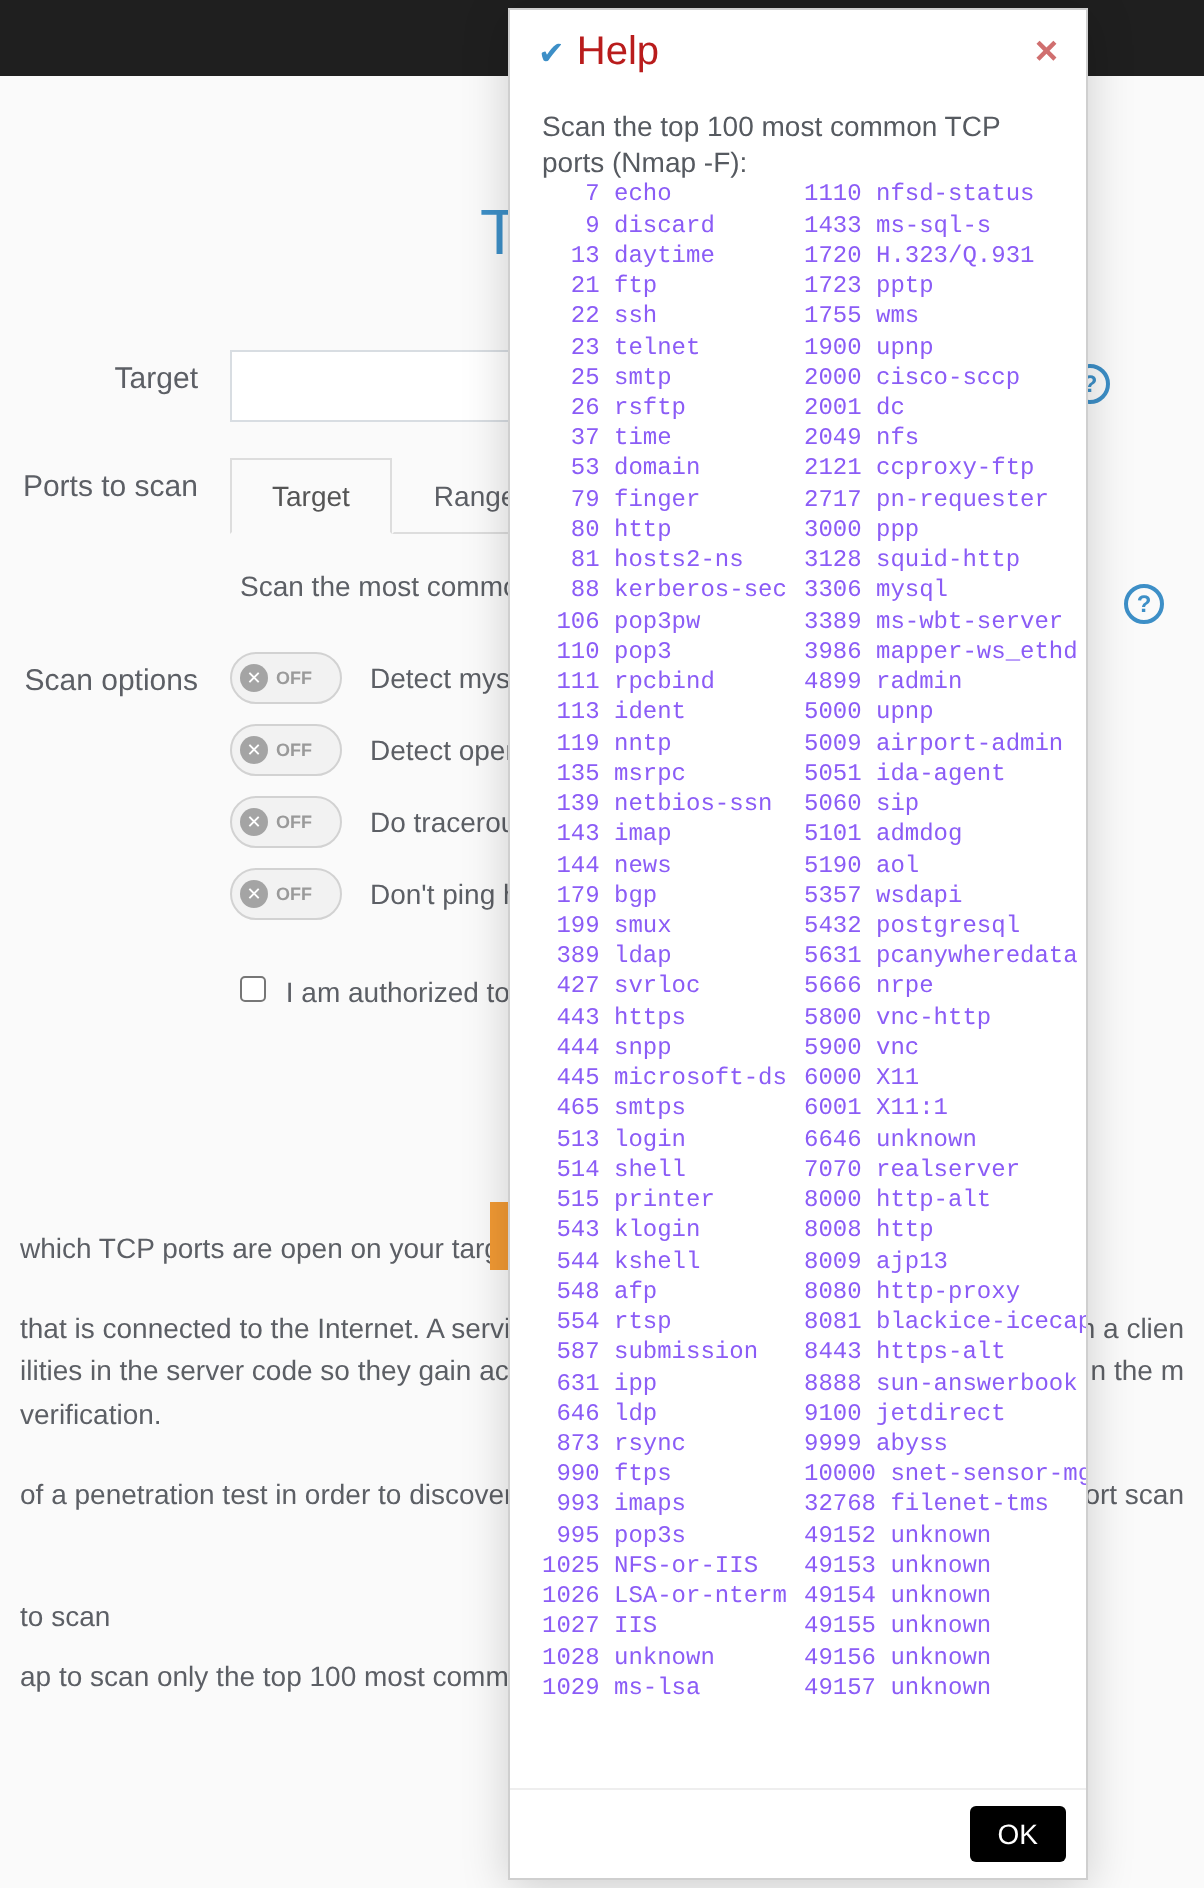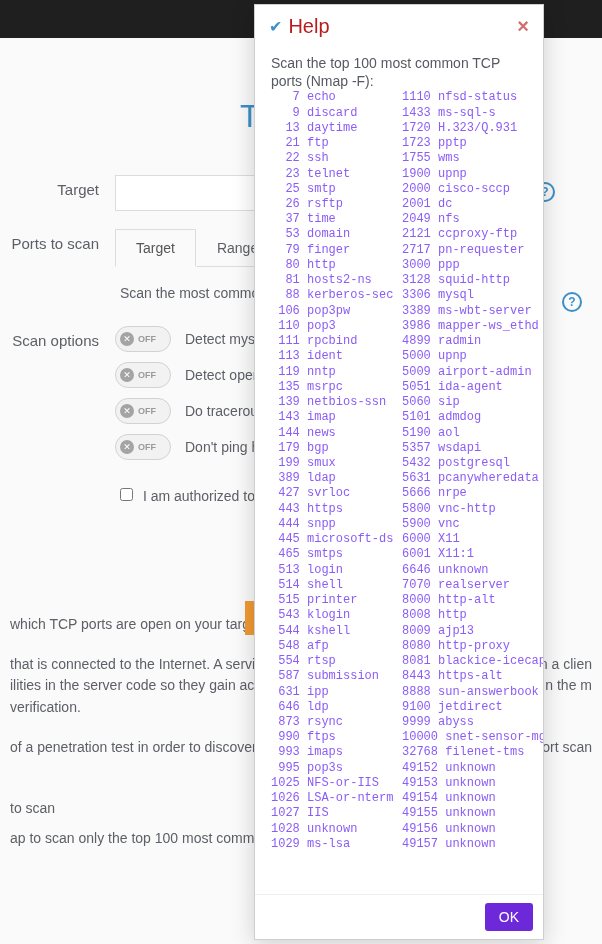--- a/index.html
+++ b/index.html
@@ -78,21 +78,21 @@
     font-family: "Courier New", monospace;
     font-size:12px; line-height:1.27; color:#8b5cf6;
     white-space:pre;
     columns: 2; column-gap: 6px;
   }
   .modal-footer {
     padding:8px 10px; display:flex; justify-content:flex-end;
     border-top:1px solid #eee;
   }
   .ok-btn {
-    background:#6d28d9; color:#fff; border:none;
+    background:#000000; color:#fff; border:none;
     padding:6px 14px; font-size:14px; border-radius:3px; cursor:pointer;
   }
 </style>
 </head>
 <body>
 
 <div class="topbar"></div>
 
 <div class="page-bg">
   <div class="page-title">TCP Por</div>

